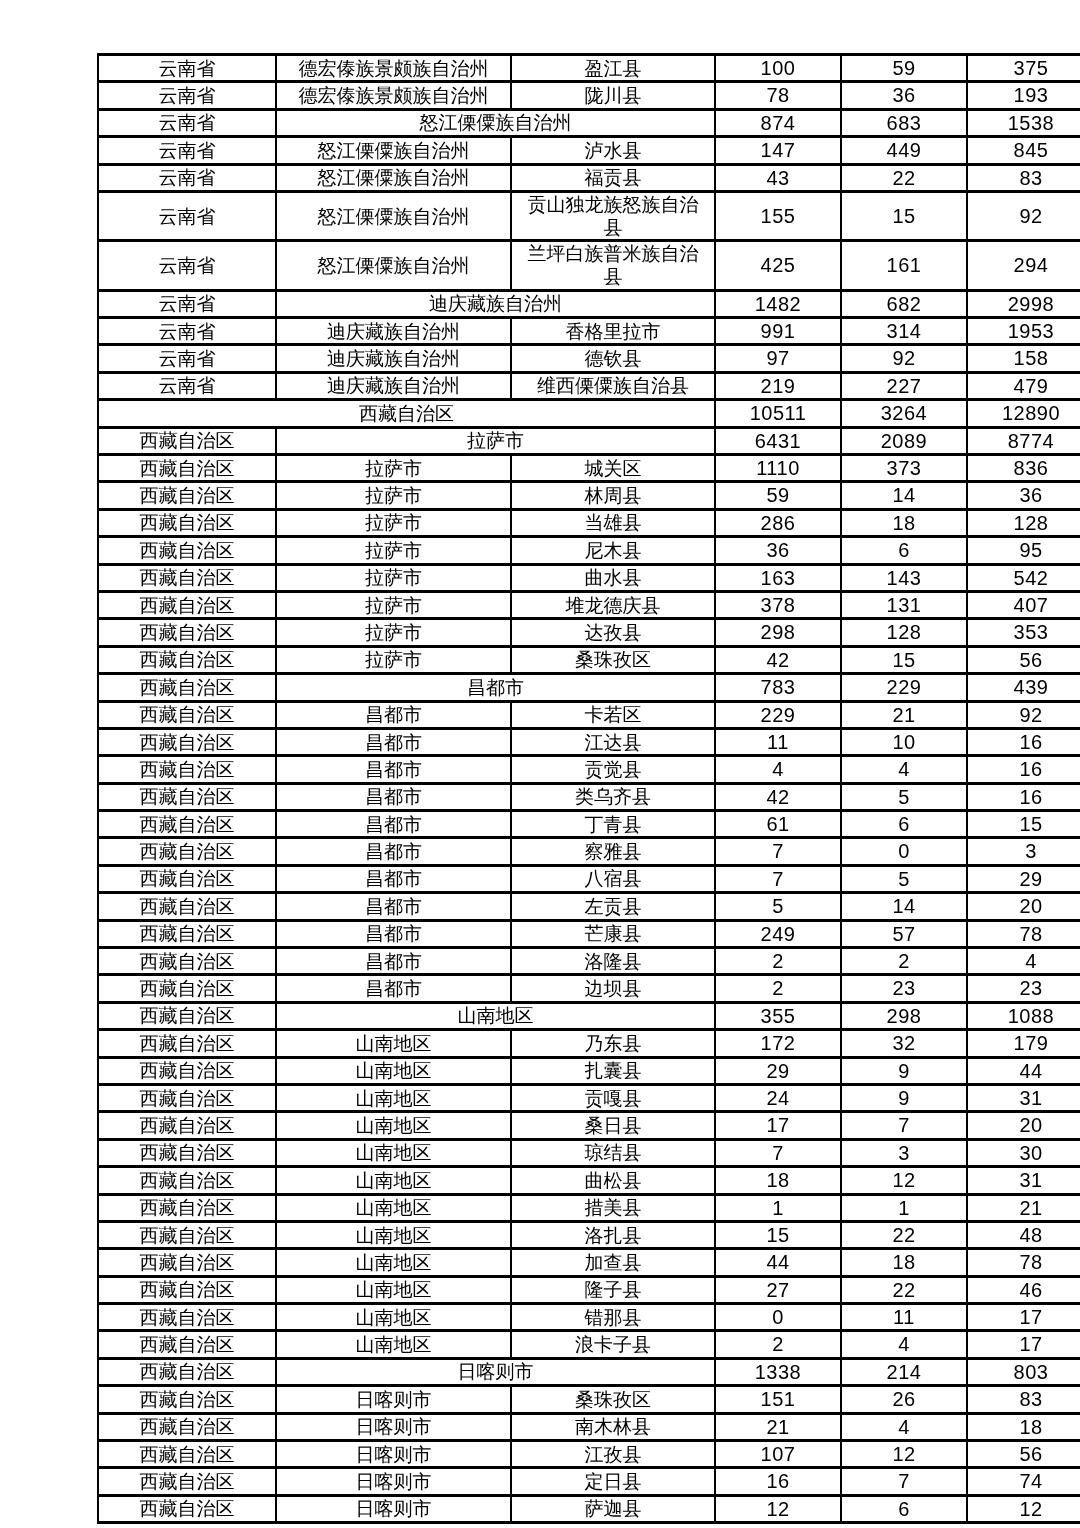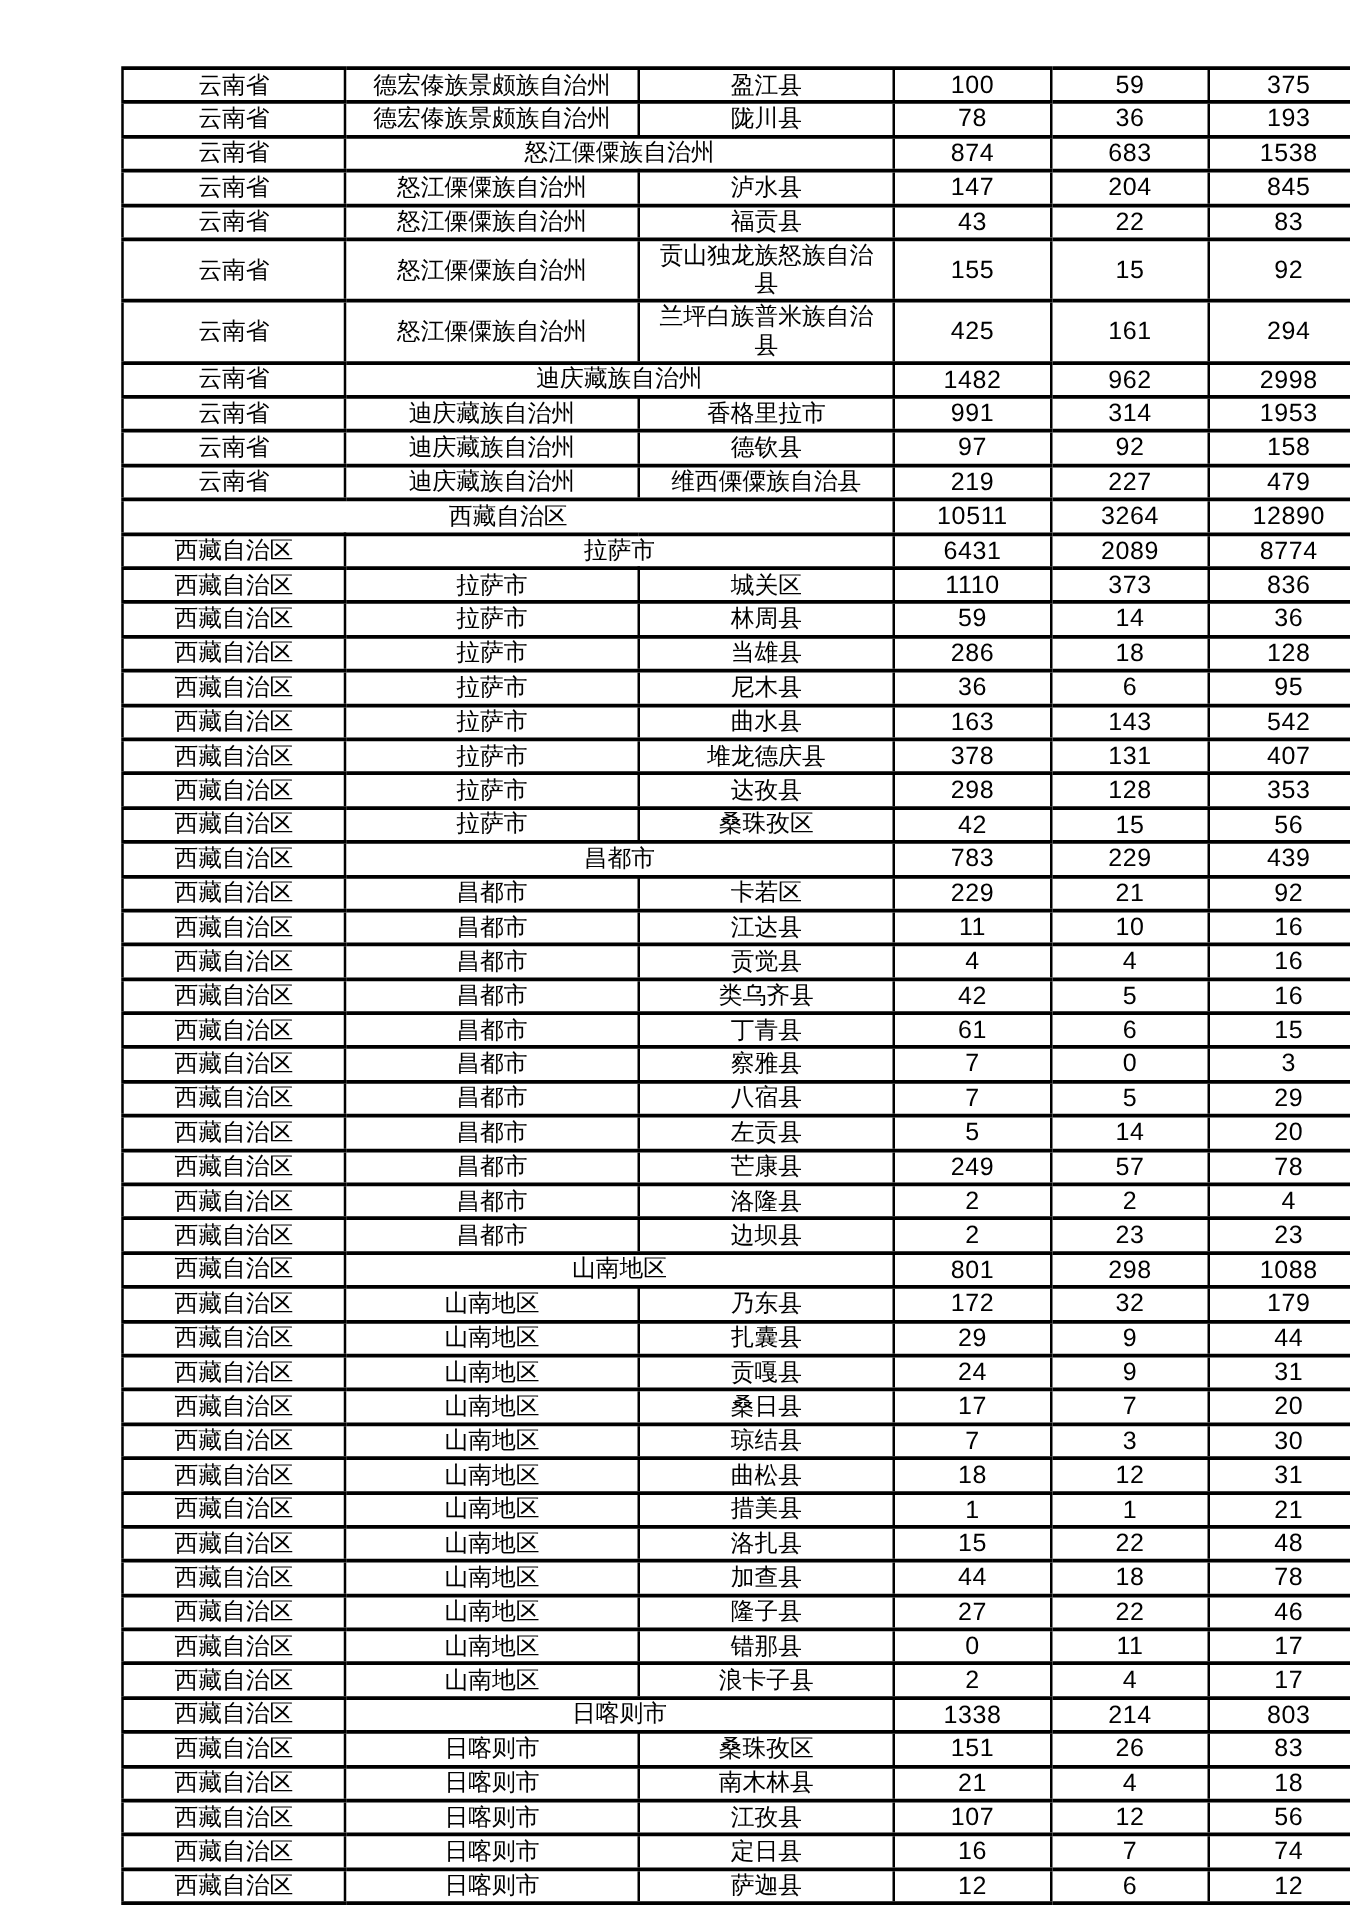--- a/index.html
+++ b/index.html
@@ -88,21 +88,21 @@
           <td colspan="2">怒江傈僳族自治州</td>
           <td class="num">874</td>
           <td class="num">683</td>
           <td class="num">1538</td>
         </tr>
         <tr>
           <td>云南省</td>
           <td>怒江傈僳族自治州</td>
           <td>泸水县</td>
           <td class="num">147</td>
-          <td class="num">204</td>
+          <td class="num">449</td>
           <td class="num">845</td>
         </tr>
         <tr>
           <td>云南省</td>
           <td>怒江傈僳族自治州</td>
           <td>福贡县</td>
           <td class="num">43</td>
           <td class="num">22</td>
           <td class="num">83</td>
         </tr>
@@ -119,21 +119,21 @@
           <td>怒江傈僳族自治州</td>
           <td>兰坪白族普米族自治县</td>
           <td class="num">425</td>
           <td class="num">161</td>
           <td class="num">294</td>
         </tr>
         <tr>
           <td>云南省</td>
           <td colspan="2">迪庆藏族自治州</td>
           <td class="num">1482</td>
-          <td class="num">962</td>
+          <td class="num">682</td>
           <td class="num">2998</td>
         </tr>
         <tr>
           <td>云南省</td>
           <td>迪庆藏族自治州</td>
           <td>香格里拉市</td>
           <td class="num">991</td>
           <td class="num">314</td>
           <td class="num">1953</td>
         </tr>
@@ -321,21 +321,21 @@
           <td>西藏自治区</td>
           <td>昌都市</td>
           <td>边坝县</td>
           <td class="num">2</td>
           <td class="num">23</td>
           <td class="num">23</td>
         </tr>
         <tr>
           <td>西藏自治区</td>
           <td colspan="2">山南地区</td>
-          <td class="num">801</td>
+          <td class="num">355</td>
           <td class="num">298</td>
           <td class="num">1088</td>
         </tr>
         <tr>
           <td>西藏自治区</td>
           <td>山南地区</td>
           <td>乃东县</td>
           <td class="num">172</td>
           <td class="num">32</td>
           <td class="num">179</td>

